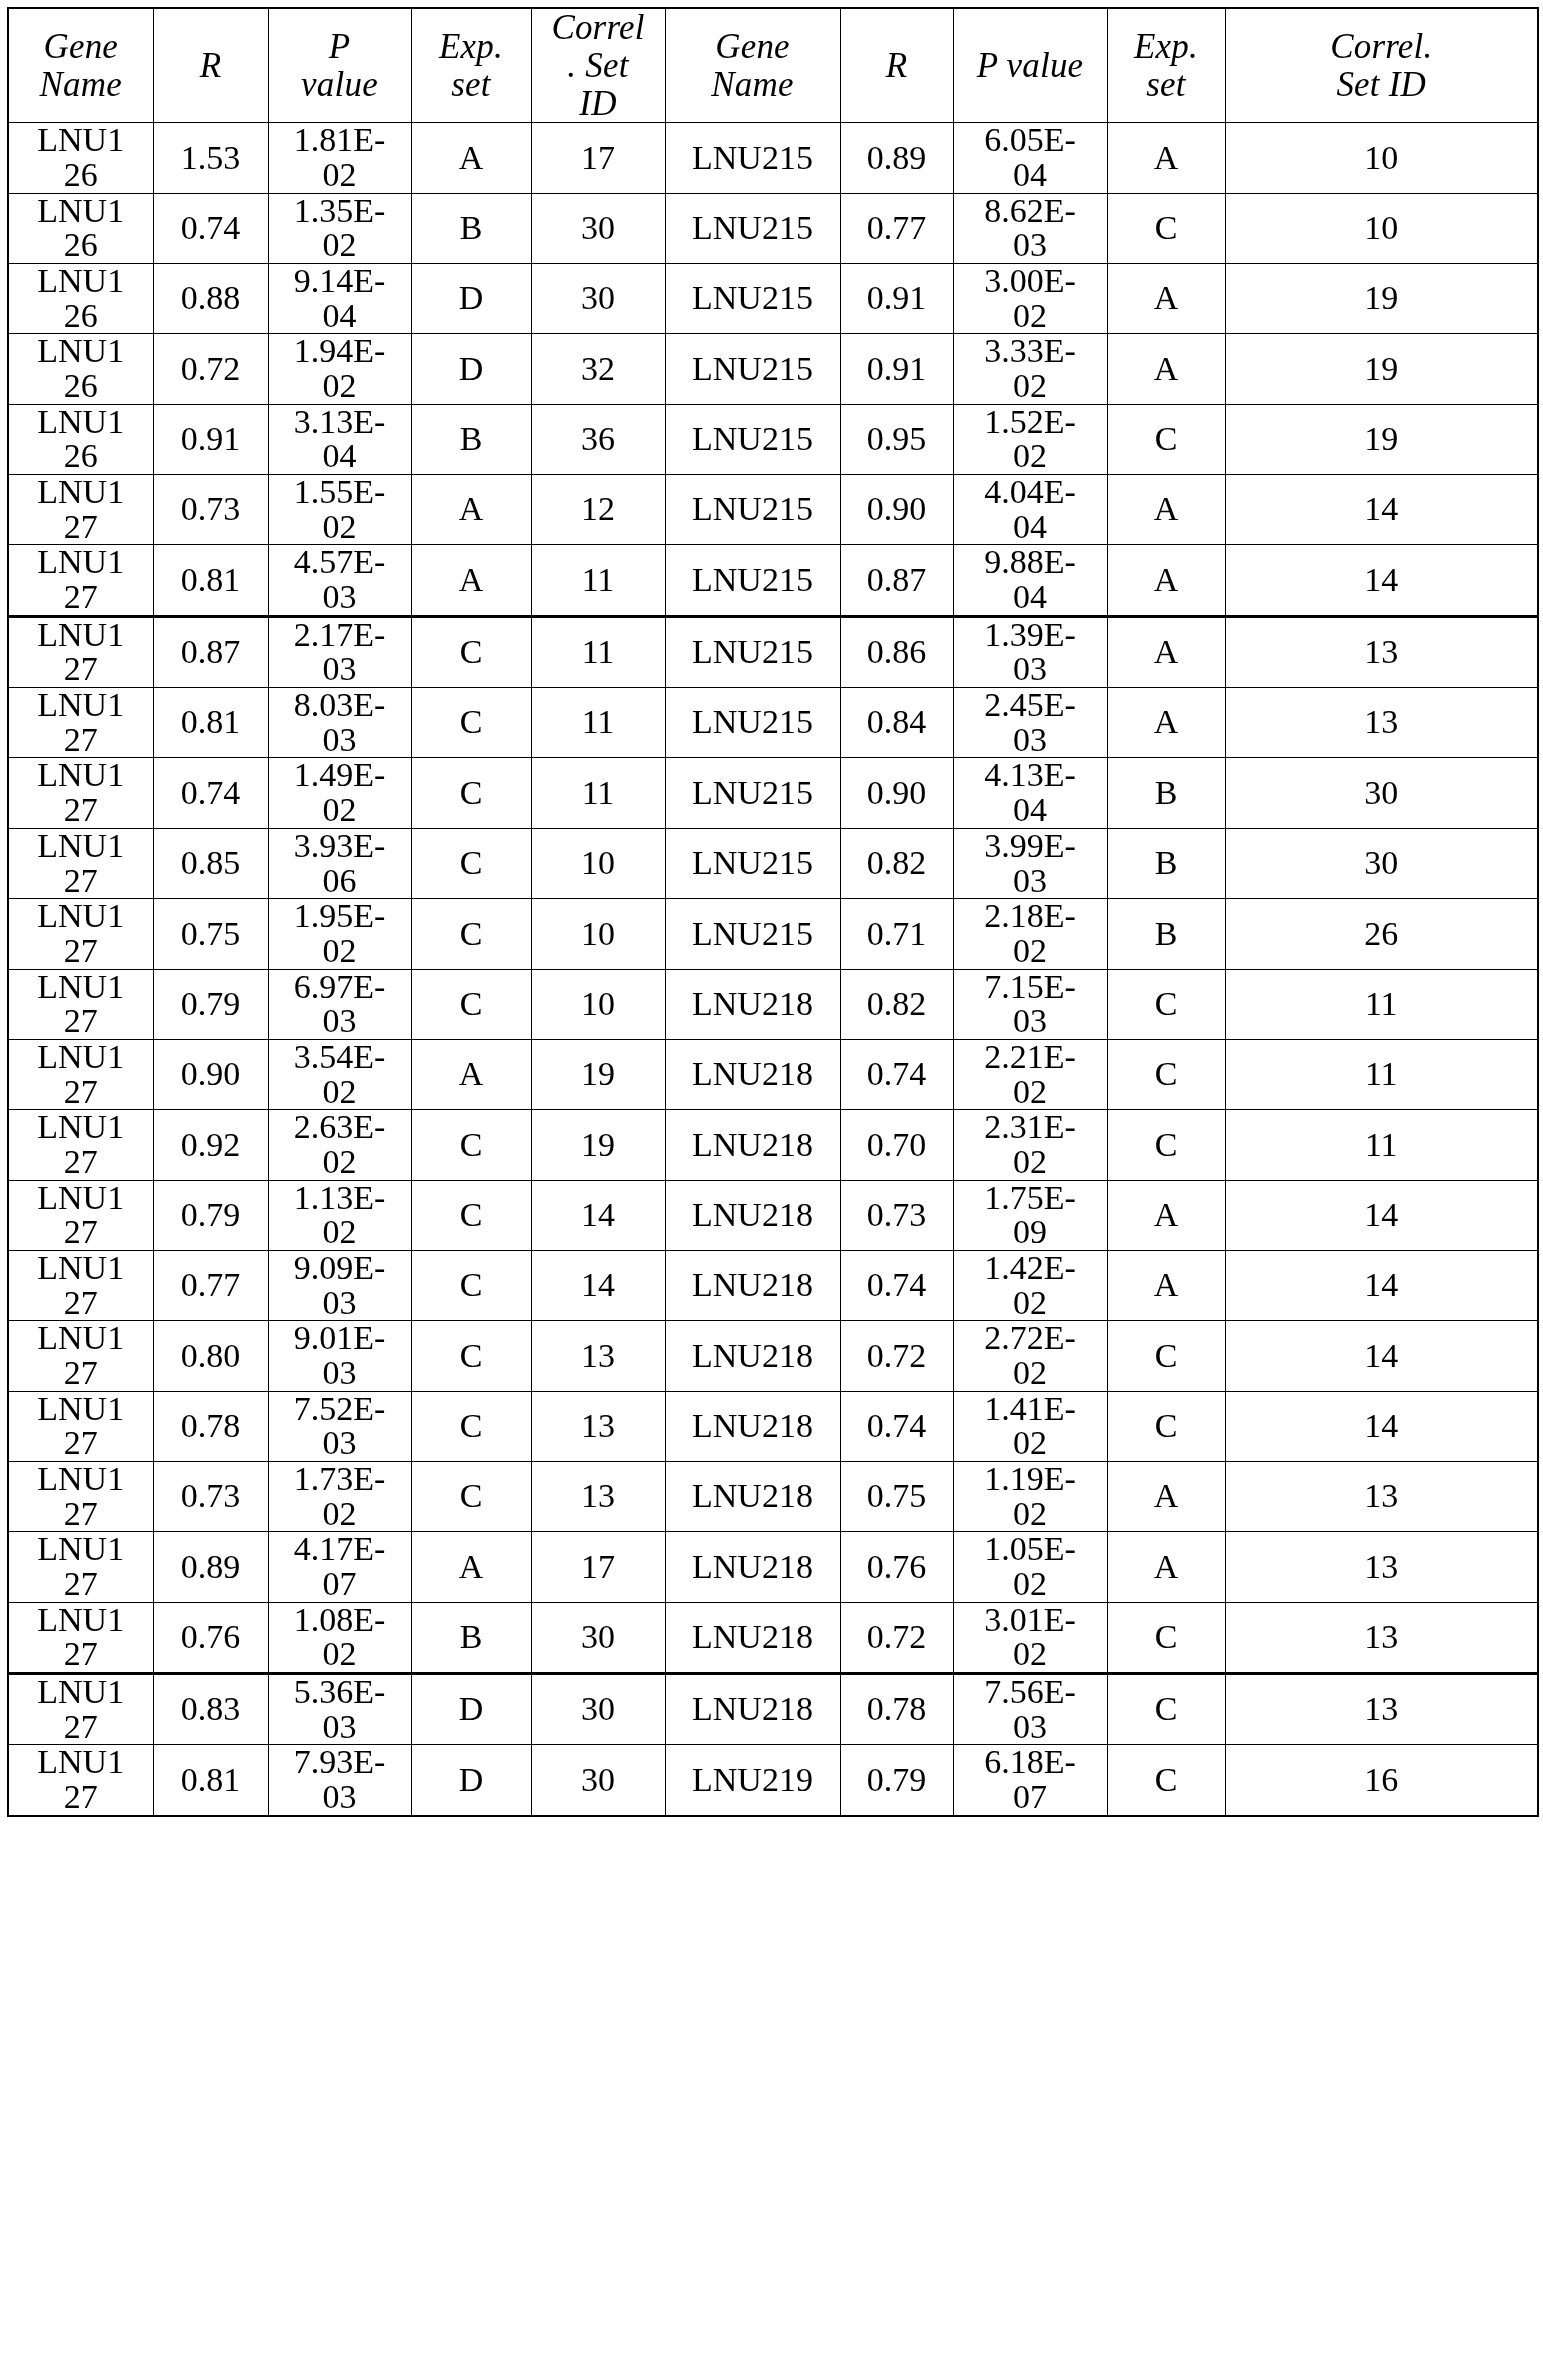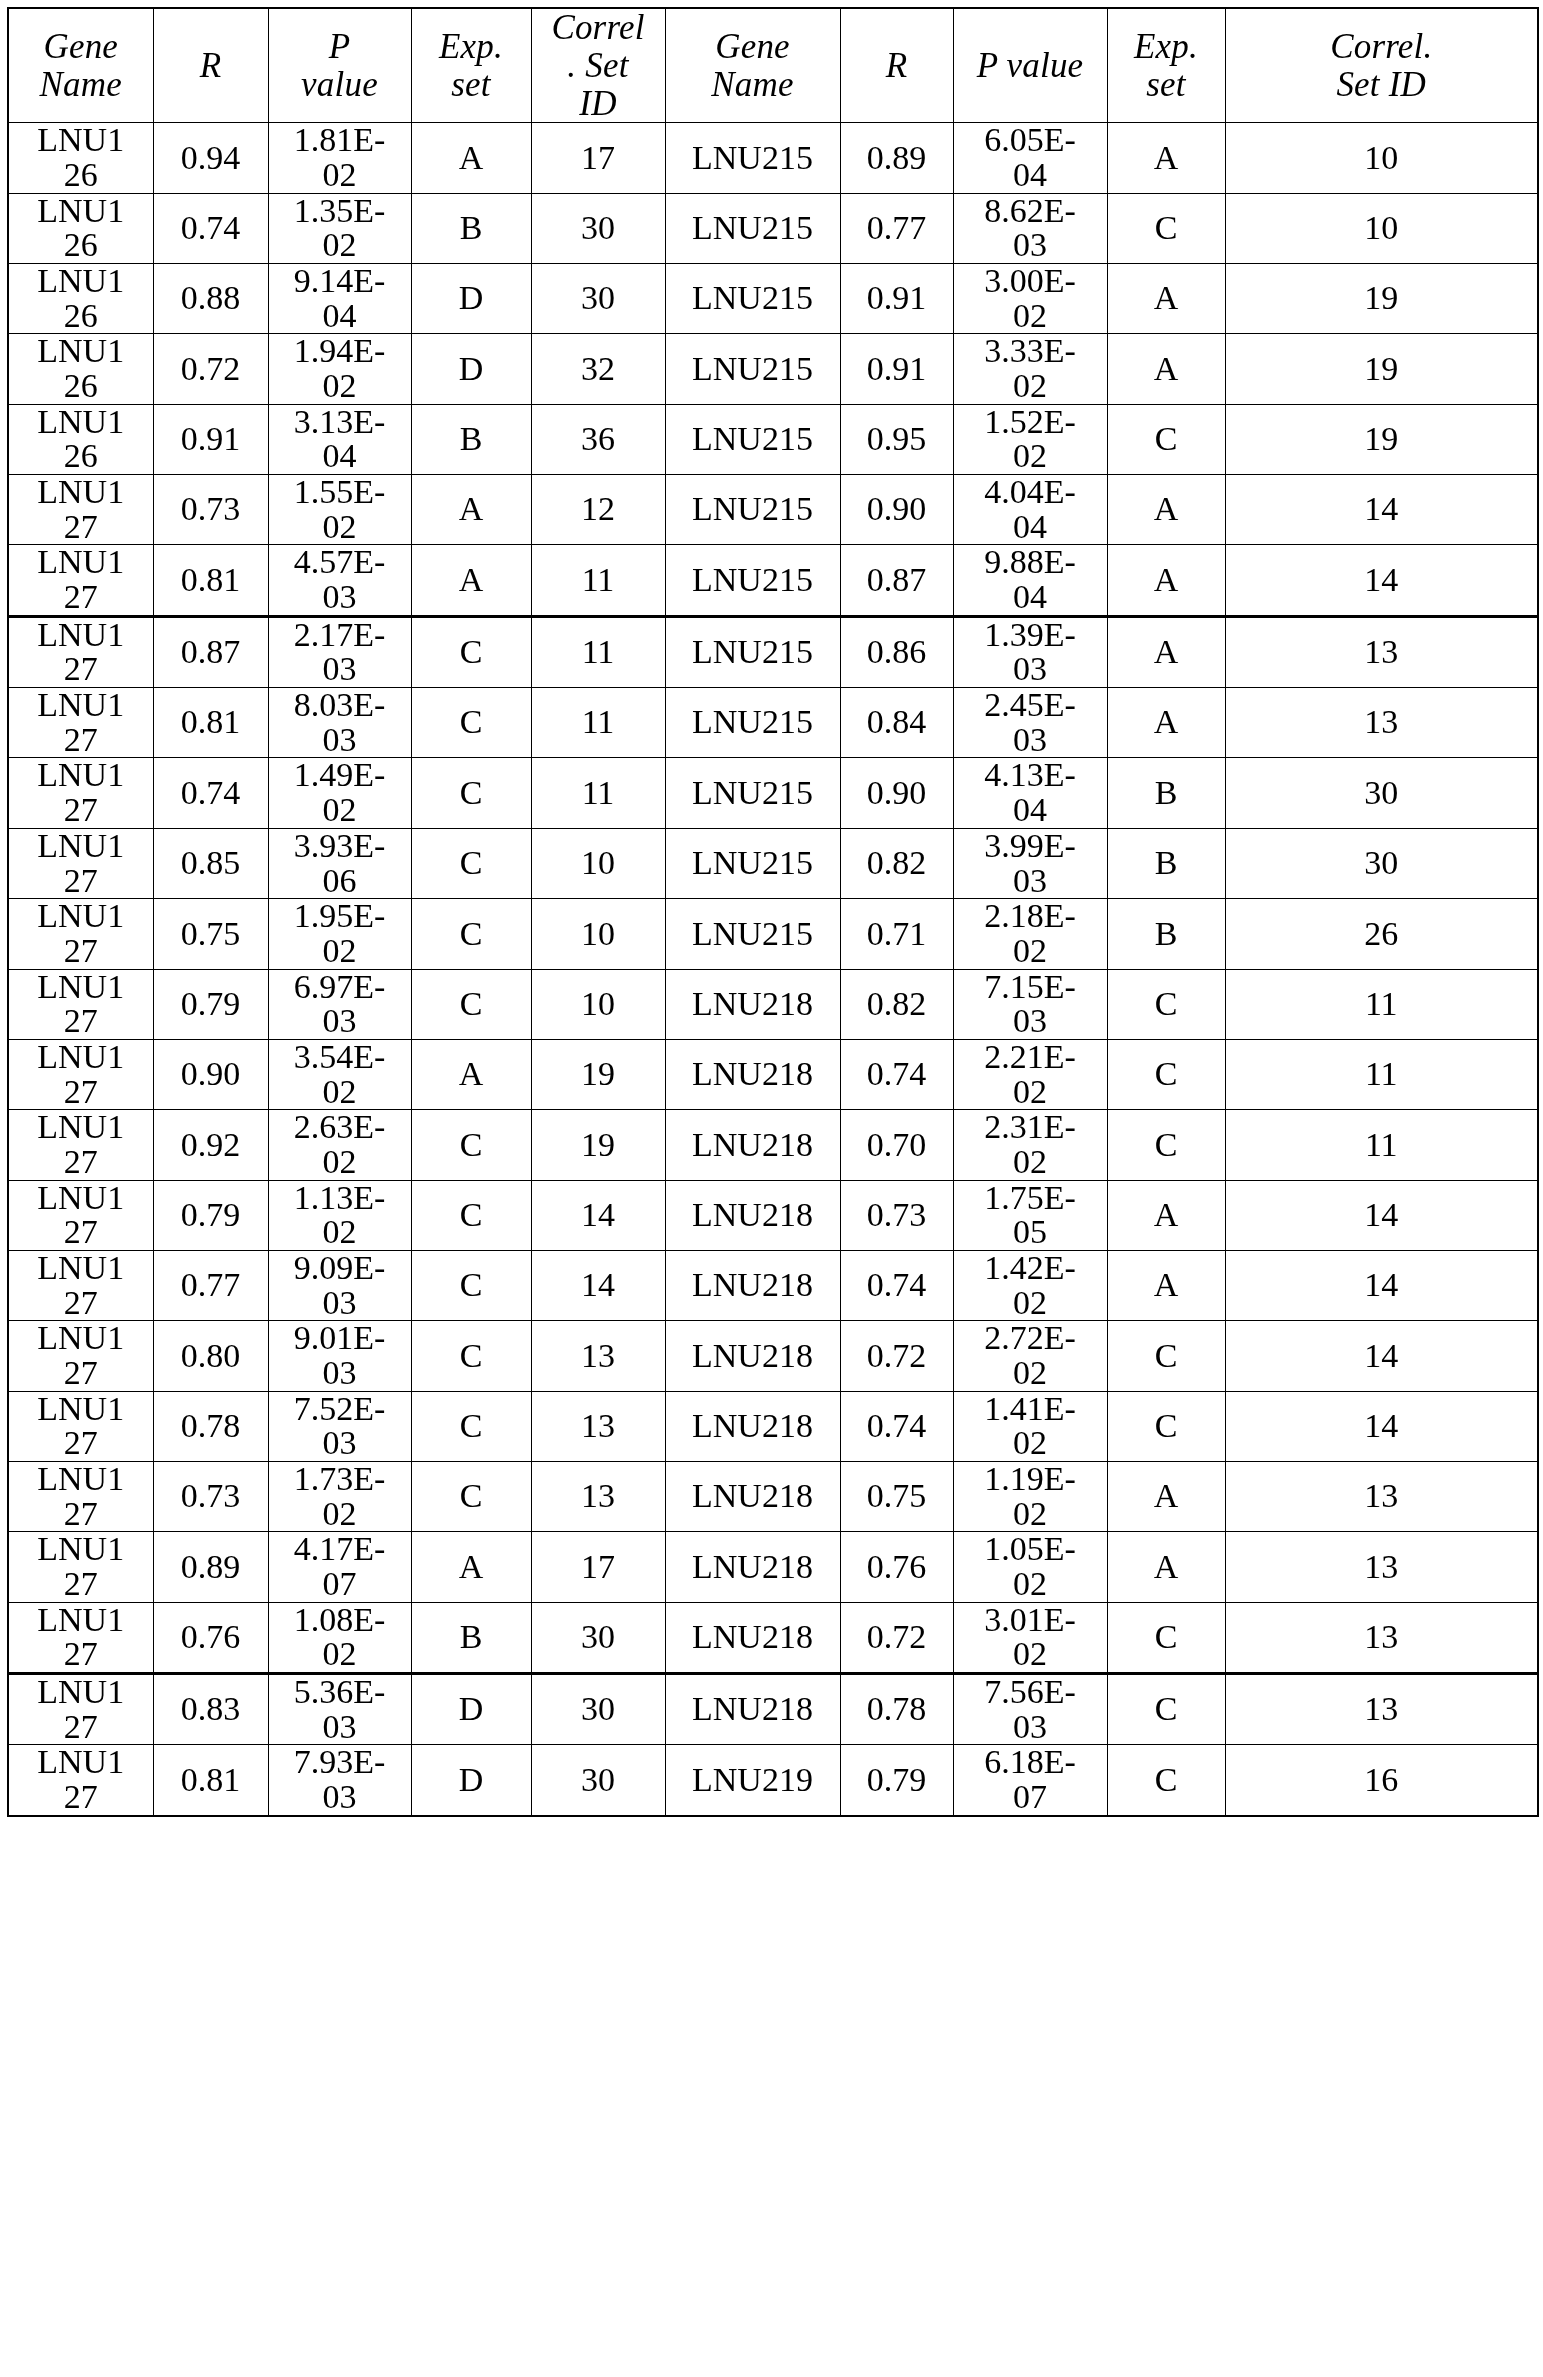--- a/index.html
+++ b/index.html
@@ -145,21 +145,21 @@
           </th>
       </tr>
     </thead>
     <tbody>
         <tr>
           <td>
             <span class="cell two-line">LNU1
 26</span>
           </td>
           <td>
-            <span class="cell">0.94</span>
+            <span class="cell">1.53</span>
           </td>
           <td>
             <span class="cell two-line">1.81E-
 02</span>
           </td>
           <td>
             <span class="cell">A</span>
           </td>
           <td>
             <span class="cell">17</span>
@@ -690,21 +690,21 @@
             <span class="cell">14</span>
           </td>
           <td>
             <span class="cell">LNU218</span>
           </td>
           <td>
             <span class="cell">0.73</span>
           </td>
           <td>
             <span class="cell two-line">1.75E-
-05</span>
+09</span>
           </td>
           <td>
             <span class="cell">A</span>
           </td>
           <td>
             <span class="cell">14</span>
           </td>
         </tr>
         <tr>
           <td>

